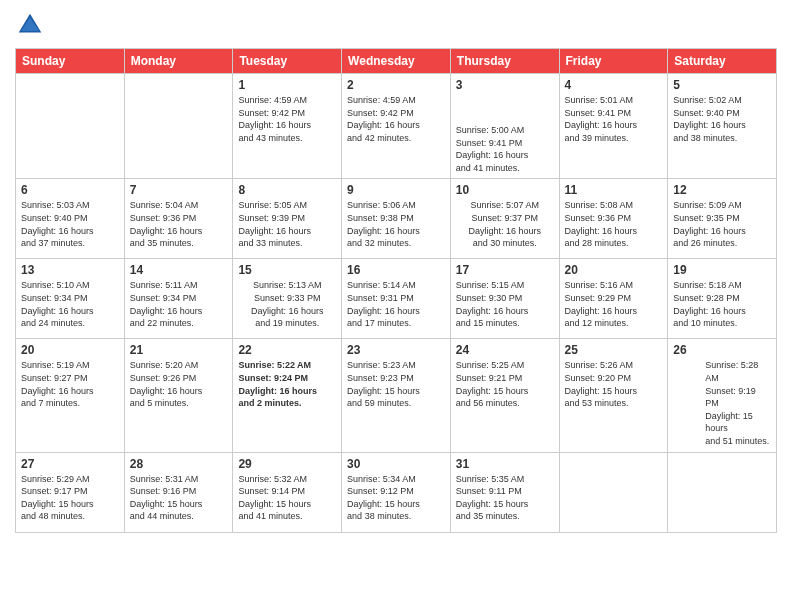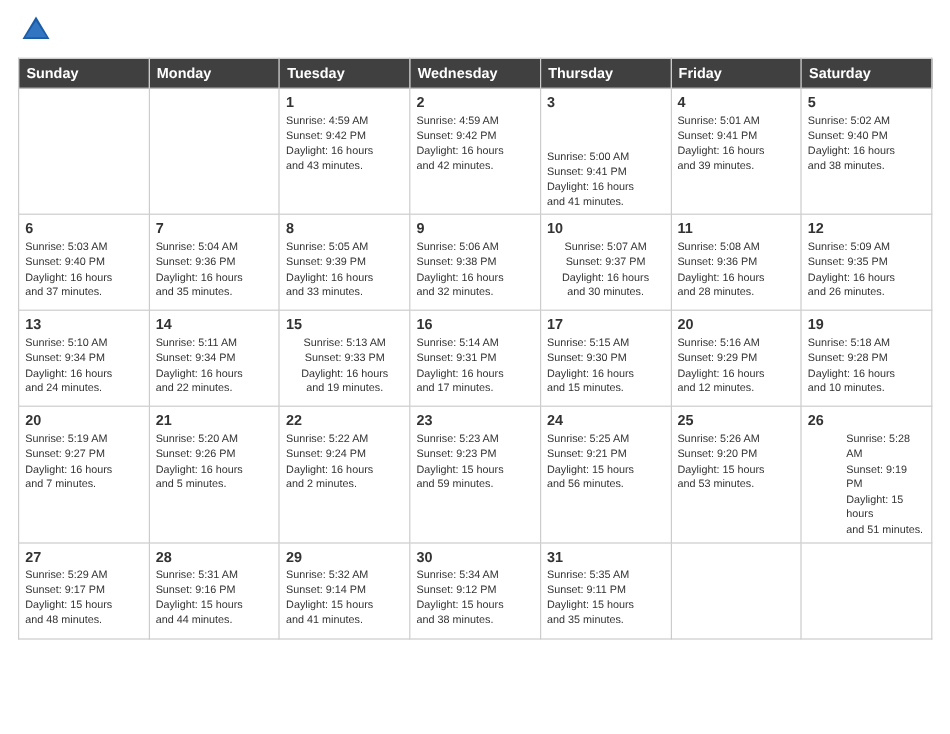--- a/index.html
+++ b/index.html
@@ -58,21 +58,21 @@
     .location {
       font-size: 14px;
       color: #555;
     }
     .calendar-table {
       width: 100%;
       border-collapse: collapse;
       table-layout: fixed;
     }
     .calendar-table th {
-      background: #404040;
+      background: #ef4444;
       color: #fff;
       text-align: left;
       padding: 5px 6px;
       font-size: 12px;
       font-weight: bold;
       border: 1px solid #ccc;
     }
     .calendar-table td {
       vertical-align: top;
       border: 1px solid #ccc;
@@ -290,21 +290,21 @@
           </td>
           <td>
             <span class="day-number">21</span>
             <div class="day-info" style="white-space: pre-line;">Sunrise: 5:20 AM
 Sunset: 9:26 PM
 Daylight: 16 hours
 and 5 minutes.</div>
           </td>
           <td>
             <span class="day-number">22</span>
-            <div class="day-info" style="white-space: pre-line;">Sunrise: 5:22 AM
+            <div class="day-info" style="white-space: pre-line; font-weight: bold;">Sunrise: 5:22 AM
 Sunset: 9:24 PM
 Daylight: 16 hours
 and 2 minutes.</div>
           </td>
           <td>
             <span class="day-number">23</span>
             <div class="day-info" style="white-space: pre-line;">Sunrise: 5:23 AM
 Sunset: 9:23 PM
 Daylight: 15 hours
 and 59 minutes.</div>

